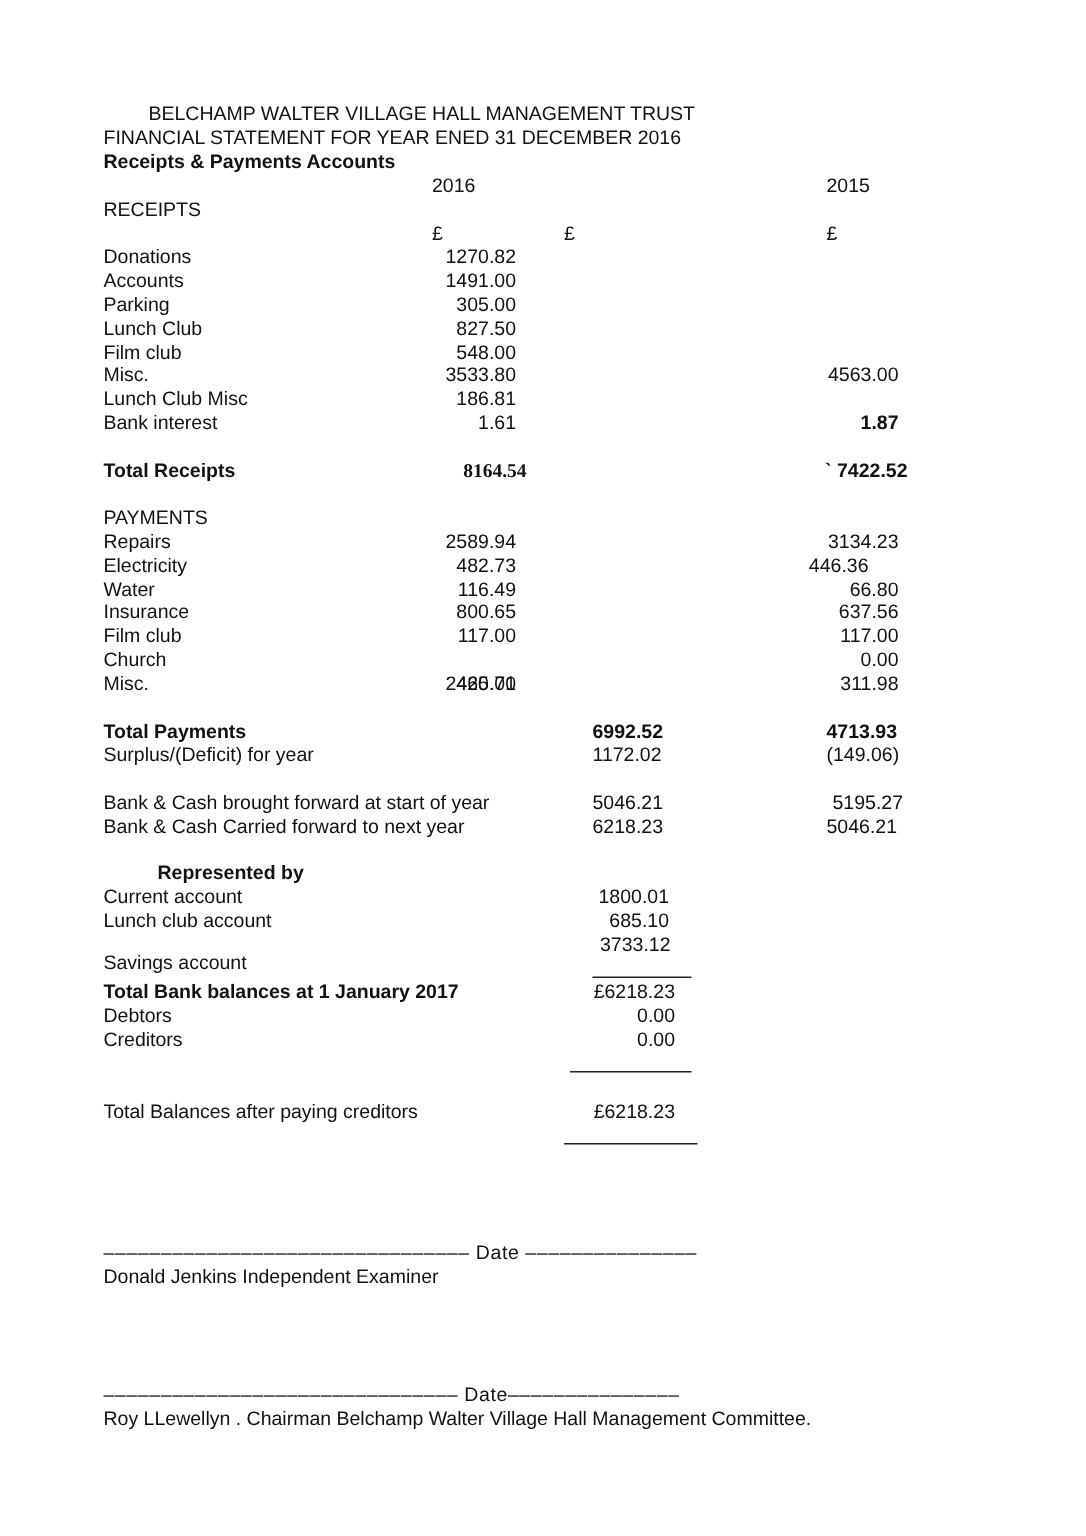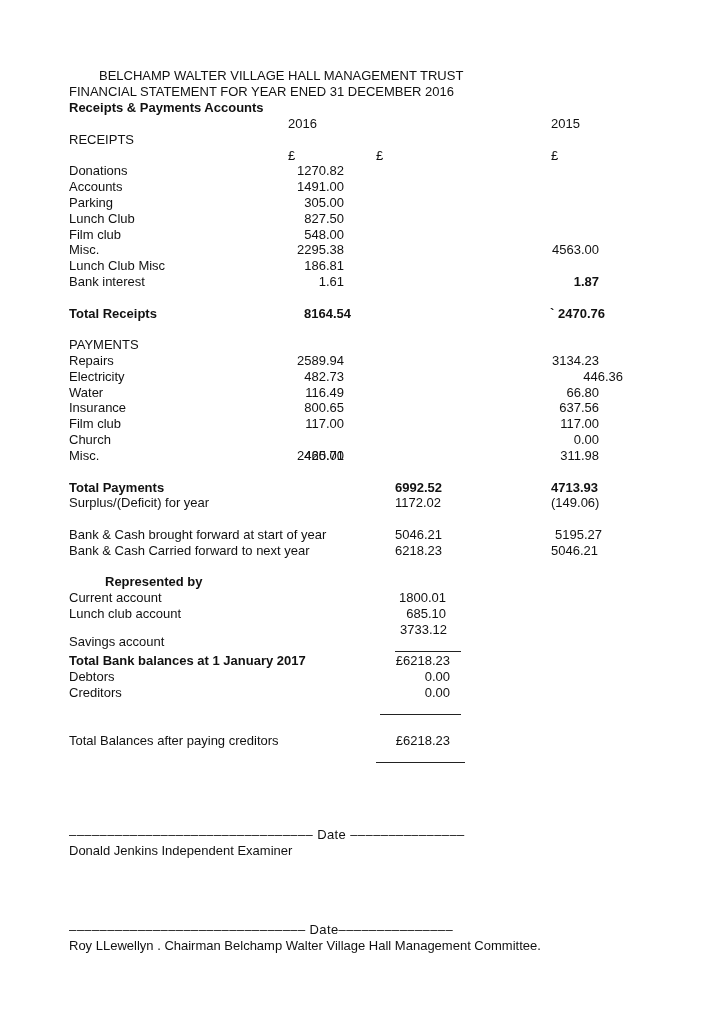--- a/index.html
+++ b/index.html
@@ -39,50 +39,50 @@
   <div>
     <div class="t" style="left:69px;top:211px;">Lunch Club</div>
     <div class="t r" style="left:250px;width:94px;top:211px;">827.50</div>
   </div>
   <div>
     <div class="t" style="left:69px;top:227px;">Film club</div>
     <div class="t r" style="left:250px;width:94px;top:227px;">548.00</div>
   </div>
   <div>
     <div class="t" style="left:69px;top:242px;">Misc.</div>
-    <div class="t r" style="left:250px;width:94px;top:242px;">2295.38</div>
+    <div class="t r" style="left:250px;width:94px;top:242px;">3533.80</div>
     <div class="t r" style="left:500px;width:99px;top:242px;">4563.00</div>
   </div>
   <div>
     <div class="t" style="left:69px;top:258px;">Lunch Club Misc</div>
     <div class="t r" style="left:250px;width:94px;top:258px;">186.81</div>
   </div>
   <div>
     <div class="t" style="left:69px;top:274px;">Bank interest</div>
     <div class="t r" style="left:250px;width:94px;top:274px;">1.61</div>
     <div class="t r" style="left:500px;width:99px;top:274px;font-weight:bold;">1.87</div>
   </div>
   <div>
     <div class="t b" style="left:69px;top:306px;">Total Receipts</div>
-    <div class="t b r" style="left:250px;width:101px;top:306px;">8164.54</div>
-    <div class="t b r" style="left:500px;width:105px;top:306px;">` 2470.76</div>
+    <div class="t b r" style="left:250px;width:101px;top:306px;font-family:Liberation Serif, serif;">8164.54</div>
+    <div class="t b r" style="left:500px;width:105px;top:306px;">` 7422.52</div>
   </div>
 </div>
 
 <div class="t" style="left:69px;top:337px;">PAYMENTS</div>
 <div>
   <div>
     <div class="t" style="left:69px;top:353px;text-align:right;">Repairs</div>
     <div class="t r" style="left:250px;width:94px;top:353px;">2589.94</div>
     <div class="t r" style="left:500px;width:99px;top:353px;">3134.23</div>
   </div>
   <div>
     <div class="t" style="left:69px;top:369px;">Electricity</div>
     <div class="t r" style="left:250px;width:94px;top:369px;">482.73</div>
-    <div class="t r" style="left:524px;width:99px;top:369px;">446.36</div>
+    <div class="t r" style="left:480px;width:99px;top:369px;">446.36</div>
   </div>
   <div>
     <div class="t" style="left:69px;top:385px;">Water</div>
     <div class="t r" style="left:250px;width:94px;top:385px;">116.49</div>
     <div class="t r" style="left:500px;width:99px;top:385px;">66.80</div>
   </div>
   <div>
     <div class="t" style="left:69px;top:400px;">Insurance</div>
     <div class="t r" style="left:250px;width:94px;top:400px;">800.65</div>
     <div class="t r" style="left:500px;width:99px;top:400px;">637.56</div>

